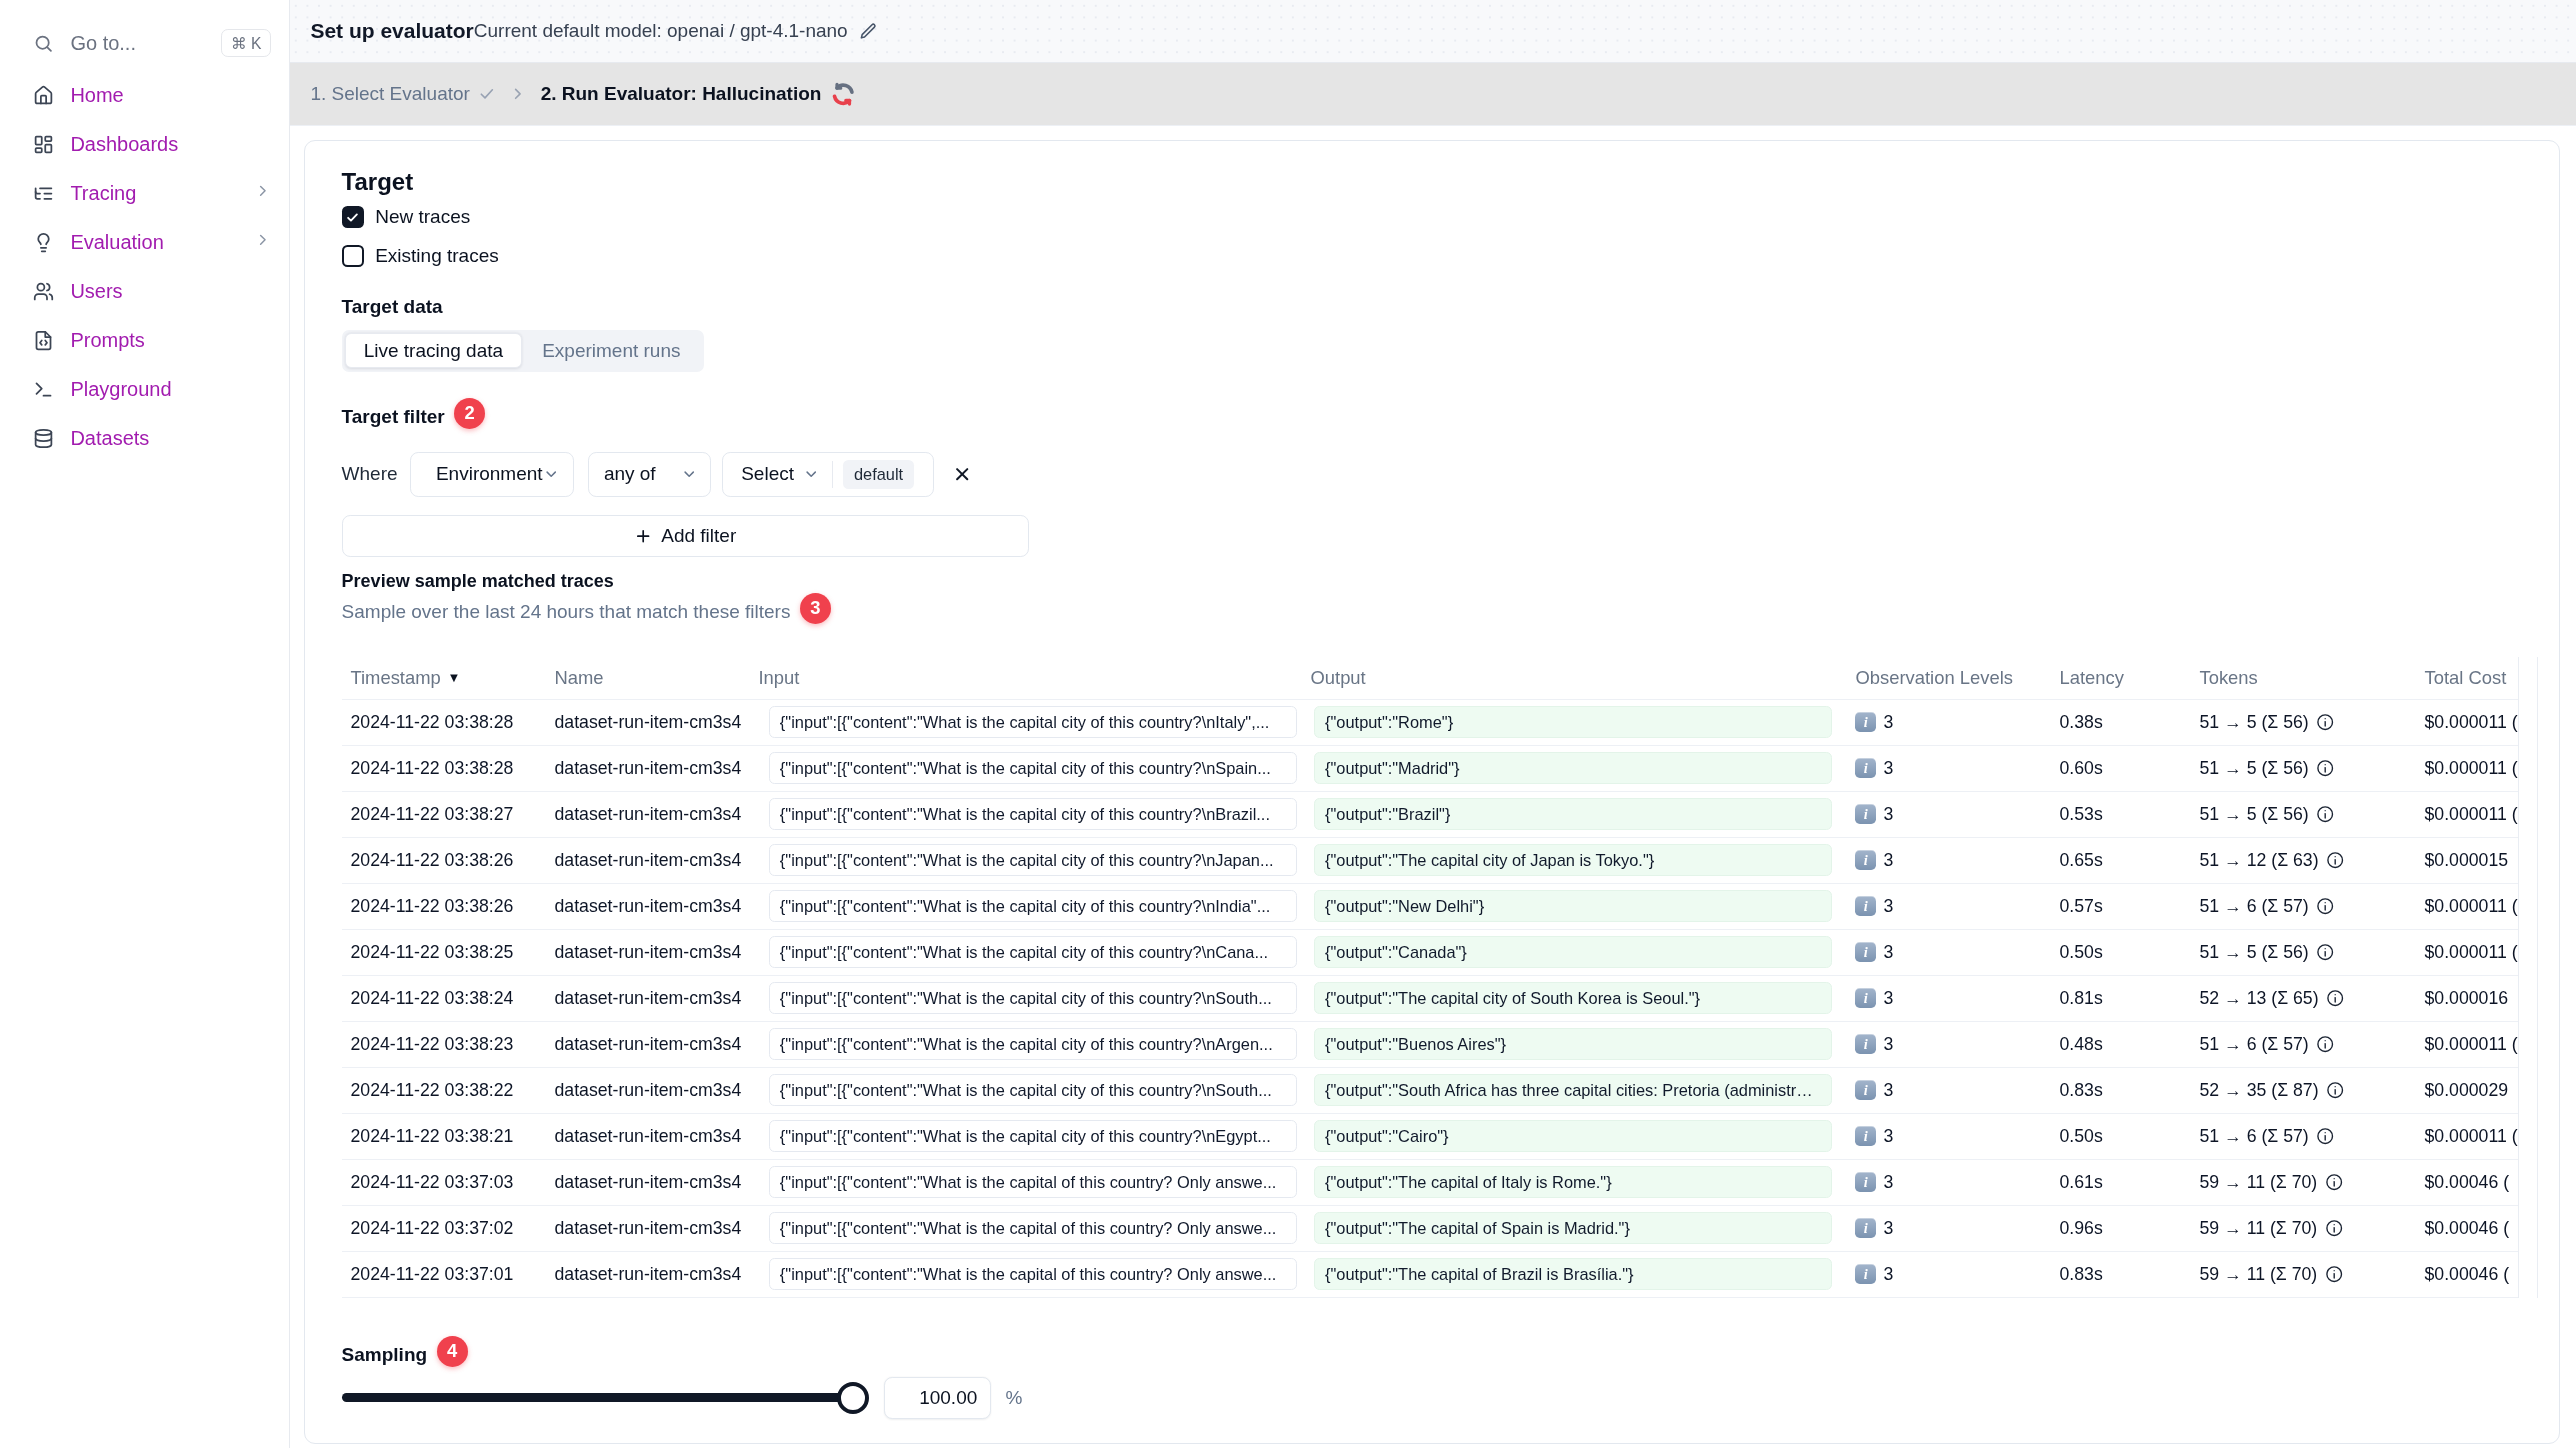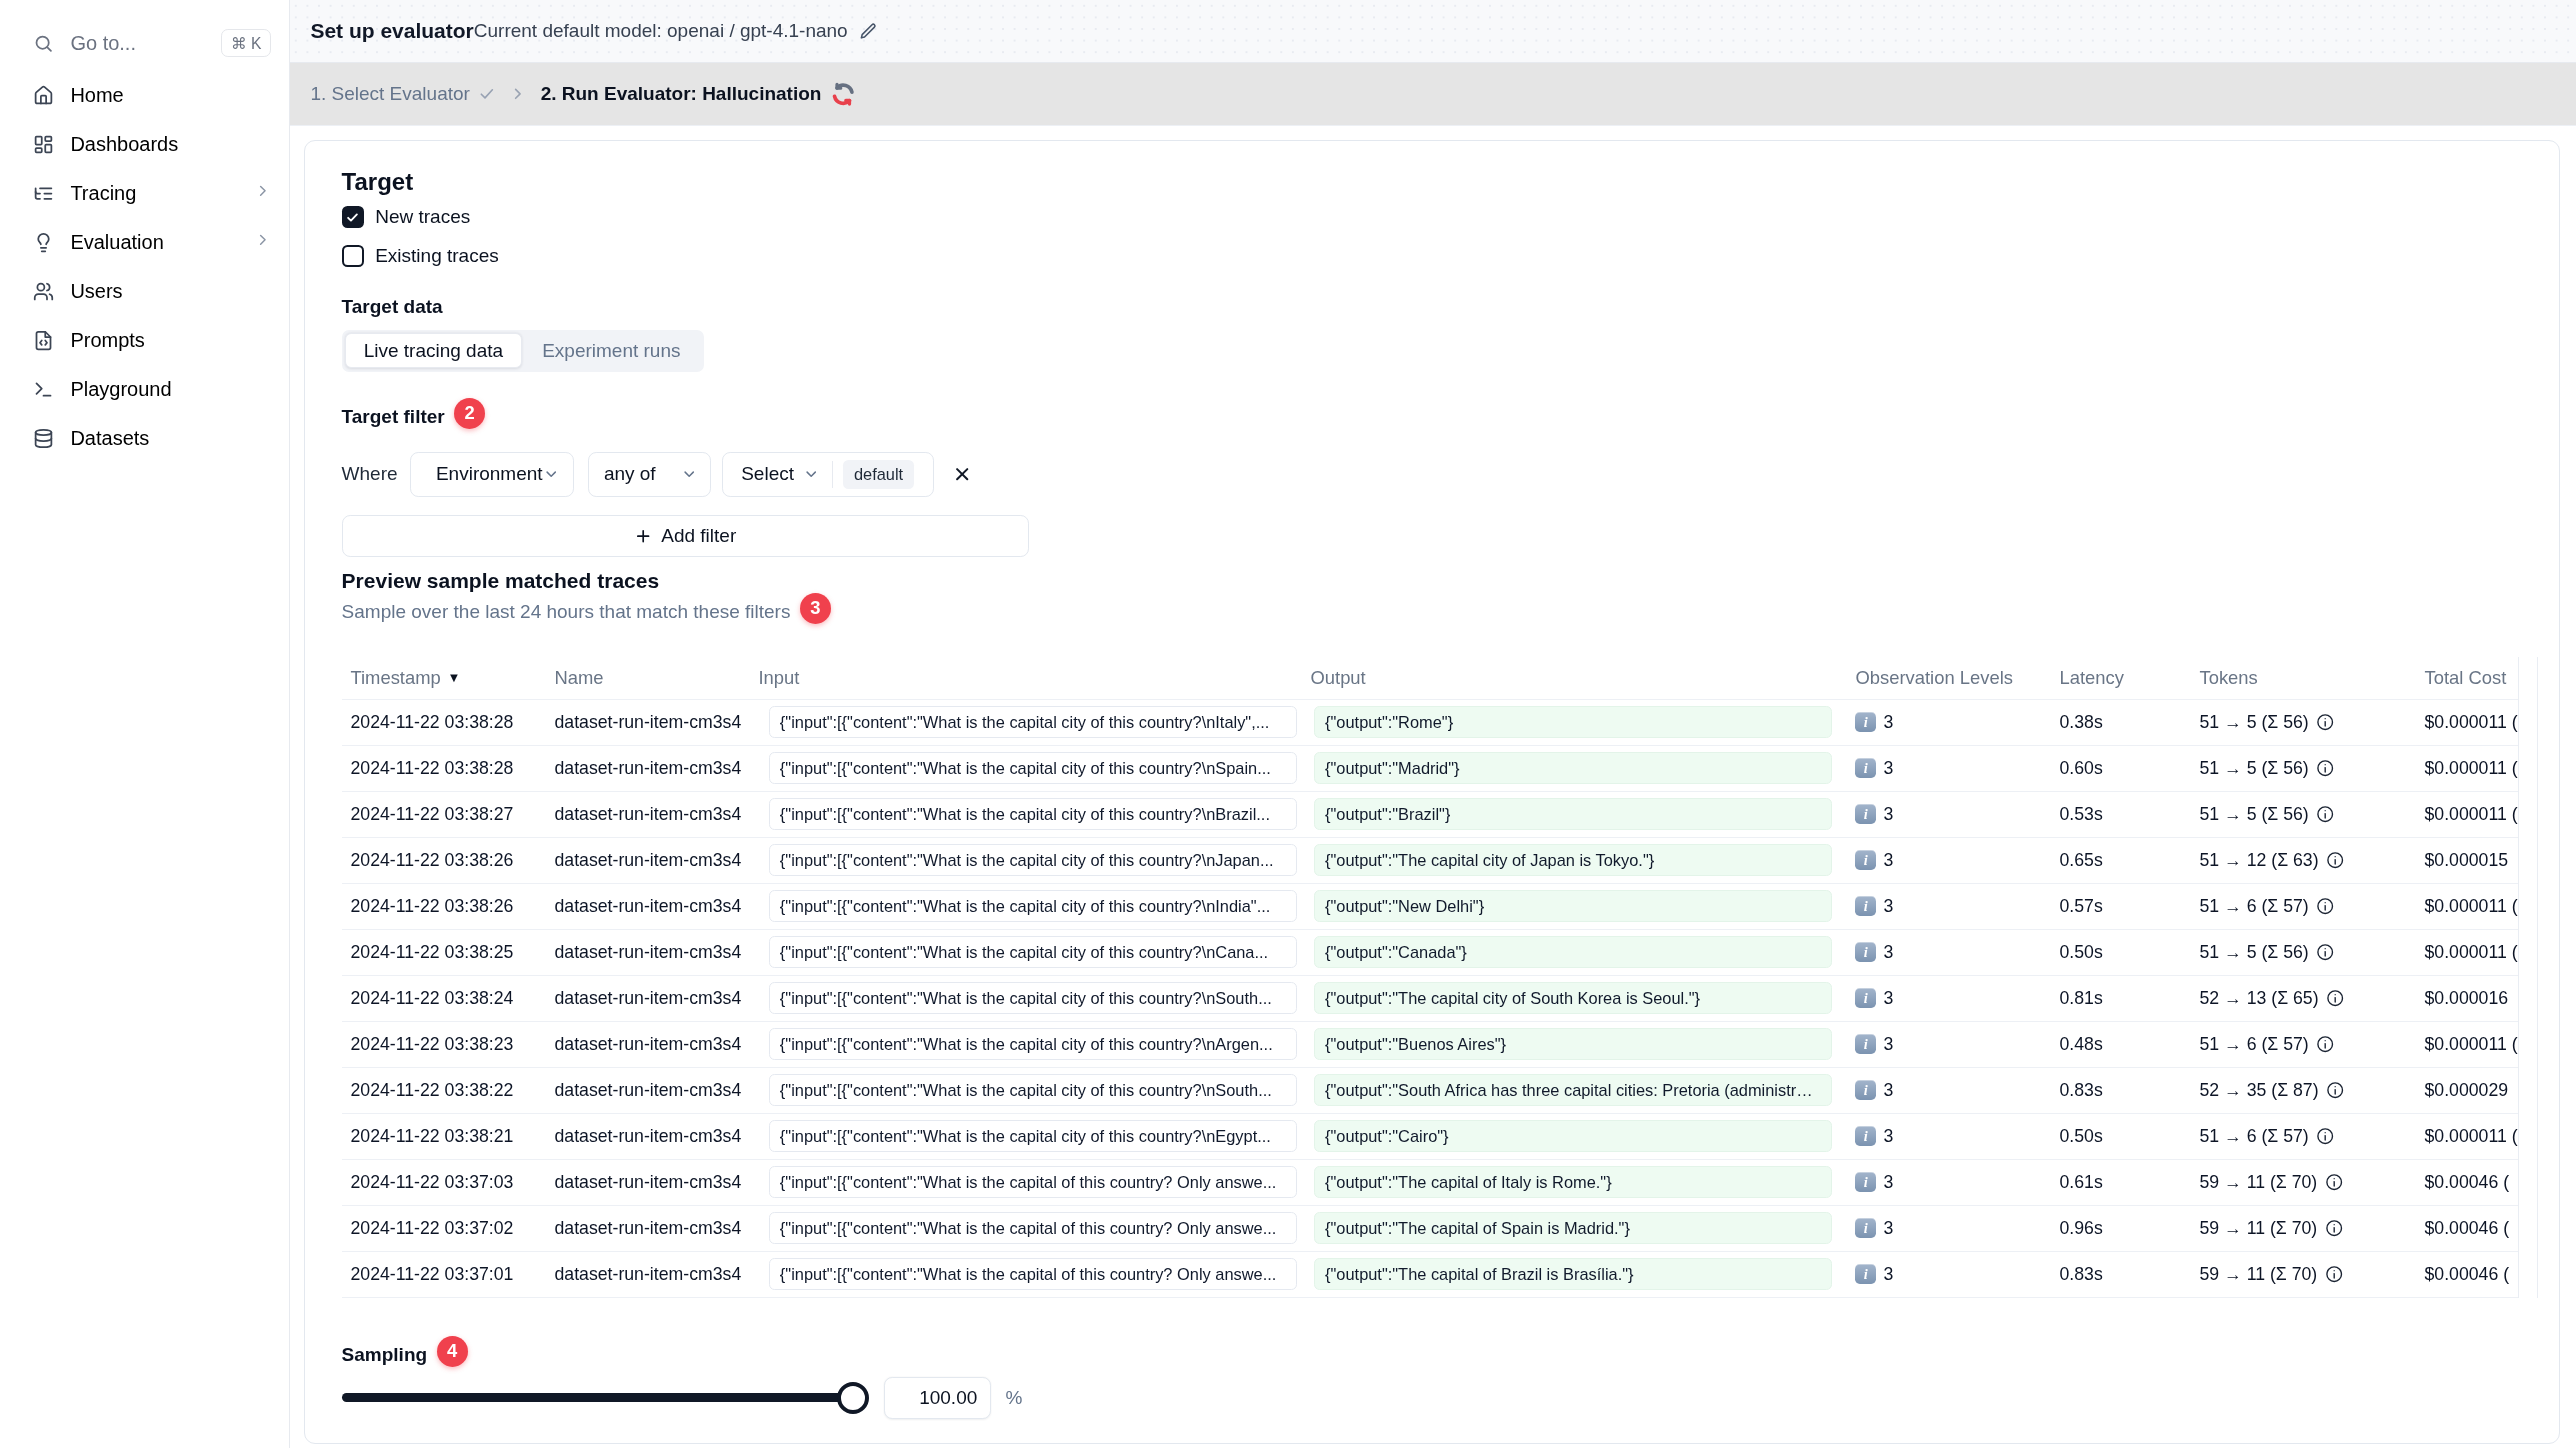--- a/index.html
+++ b/index.html
@@ -13,21 +13,21 @@
 
   
   .sidebar {
     width:290px; min-width:290px; height:100%;
     border-right:1.4px solid #e7eaef; background:#fff;
     padding-top:24.5px;
   }
   .side-item {
     display:flex; align-items:center; height:49px;
     padding:0 17.7px 0 33px; gap:16.4px;
-    font-size:20px; color:#000000; cursor:pointer;
+    font-size:20px; color:#a21caf; cursor:pointer;
   }
   .side-item svg { width:21px; height:21px; stroke:#3c4554; fill:none; stroke-width:2; stroke-linecap:round; stroke-linejoin:round; flex:none; }
   .side-goto { color:#6b7280; height:37px; margin-bottom:9.5px; }
   .side-goto svg { stroke:#6b7280; }
   .kbd {
     margin-left:auto; border:1.4px solid #e5e7eb; border-radius:6.8px;
     padding:3.4px 8.9px; font-size:15.7px; color:#6b7280; background:#fff; white-space:nowrap;
   }
   .side-chevron { margin-left:auto; }
   .side-chevron svg { width:17.7px; height:17.7px; stroke:#8b95a5; }
@@ -116,21 +116,21 @@
   .x-btn svg { width:20.4px; height:20.4px; stroke:#101826; fill:none; stroke-width:2.4; stroke-linecap:round; }
 
   .add-filter {
     margin-top:18.4px; width:687px; height:42px;
     border:1.4px solid #e3e8ef; border-radius:8.2px; background:#fff;
     display:flex; align-items:center; justify-content:center; gap:8.9px;
     font-size:19px; font-weight:500; color:#0b1220; cursor:pointer;
   }
   .add-filter svg { width:18.4px; height:18.4px; stroke:#0b1220; fill:none; stroke-width:2.2; stroke-linecap:round; }
 
-  .preview-h { margin-top:12.3px; font-size:21px; font-weight:700; height:23px; display:flex; align-items:center; }
+  .preview-h { margin-top:12.3px; font-size:18px; font-weight:700; height:23px; display:flex; align-items:center; }
   .preview-sub { margin-top:4.1px; font-size:19px; color:#64748b; height:31px; display:flex; align-items:center; }
 
   
   .tablewrap { margin-top:29px; display:flex; width:2196px; }
   .tbl { width:2176px; border-bottom:1.4px solid #edf0f5; }
   .gutter { width:20px; border-left:1.4px solid #e9edf3; border-right:1.4px solid #e9edf3; }
   .trow {
     display:grid;
     grid-template-columns:204px 204px 552px 545px 204px 140px 225px minmax(0,1fr);
     align-items:center; height:46px; border-top:1.4px solid #edf0f5;

